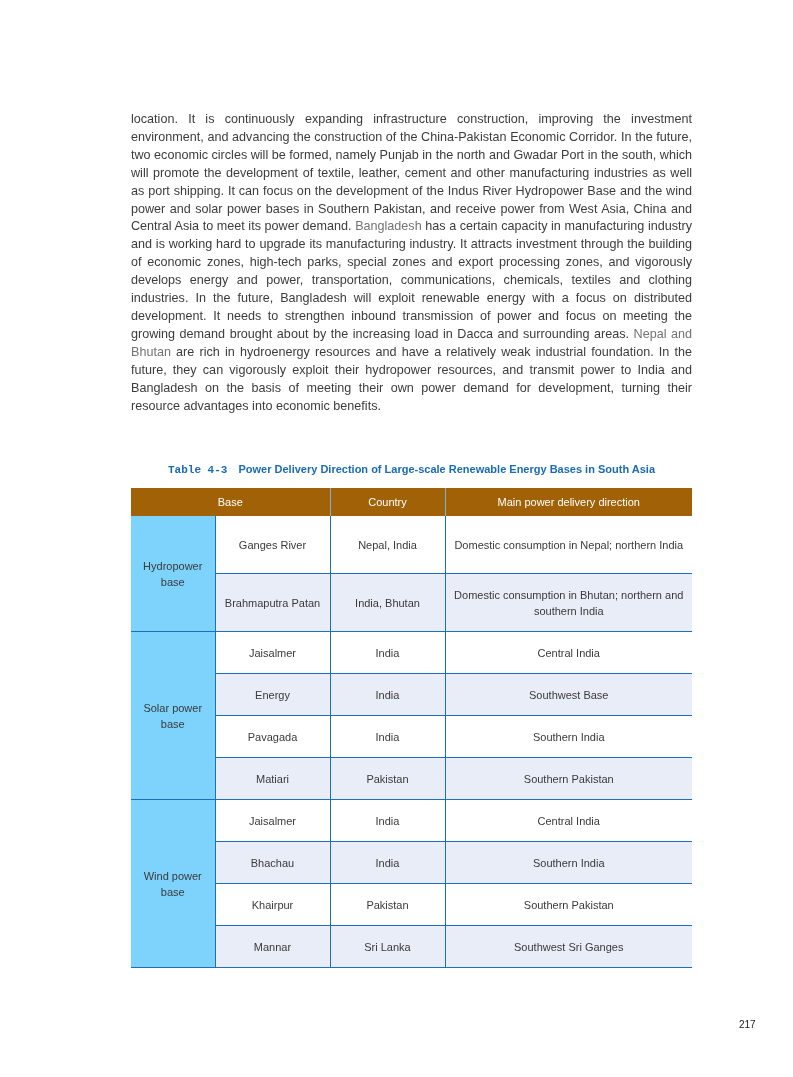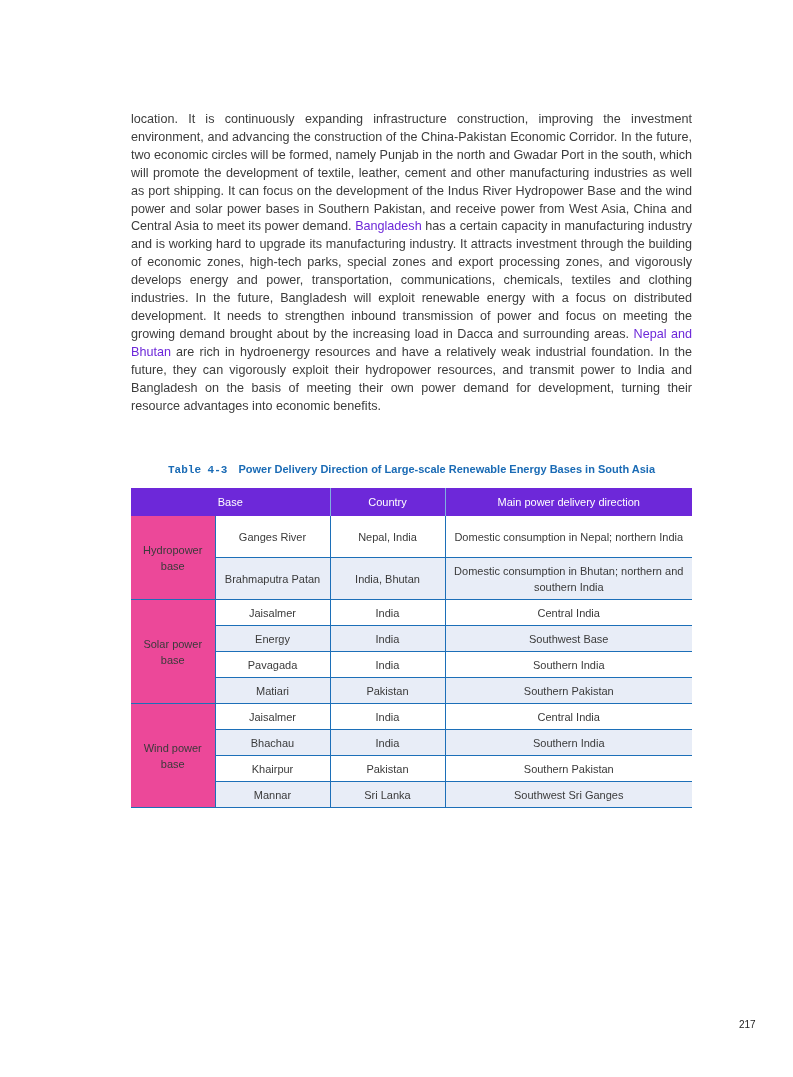--- a/index.html
+++ b/index.html
@@ -5,41 +5,41 @@
   html, body { margin: 0; padding: 0; }
   body {
     width: 793px; height: 1077px; background: #ffffff; position: relative;
     font-family: "Liberation Sans", sans-serif; color: #3a3a3a; overflow: hidden;
   }
   .body-text {
     position: absolute; left: 131px; top: 111px; width: 561px;
     font-size: 12.6px; line-height: 17.9px; text-align: justify;
     color: #3c3c3c;
   }
-  .body-text .em { color: #6d28d9; }
+  .body-text .em { color: #737373; }
   .caption {
     position: absolute; left: 131px; top: 463px; width: 561px;
     text-align: center; font-size: 11px; font-weight: bold; color: #1a6bb5;
     white-space: nowrap;
   }
   .caption .num { margin-right: 8px; font-family: Liberation Mono, monospace; }
   table.data {
     position: absolute; left: 131px; top: 488px; width: 561px;
     border-collapse: collapse; font-size: 11px; color: #3a3a3a;
   }
   table.data th {
-    background: #6d28d9; color: #ffffff; font-weight: normal; height: 28px;
+    background: #a16207; color: #ffffff; font-weight: normal; height: 28px;
     text-align: center; border-left: 1px solid #7fb0de; padding: 0;
   }
   table.data th:first-child { border-left: none; }
   table.data td {
     text-align: center; border-left: 1.5px solid #1c6fb8; border-bottom: 1.5px solid #1c6fb8;
-    padding: 0 6px; height: 25px; line-height: 16px;
+    padding: 8px 6px; height: 25px; line-height: 16px;
   }
-  table.data td.group { border-left: none; background: #ec4899; }
+  table.data td.group { border-left: none; background: #7dd3fc; }
   table.data tr.tall td { height: 41px; }
   table.data tr.shade td.cell { background: #e8edf7; }
   col.c1 { width: 84px; } col.c2 { width: 115px; } col.c3 { width: 115px; } col.c4 { width: 247px; }
   .page-num {
     position: absolute; left: 739px; top: 1019px; font-size: 10px; color: #222;
   }
 </style>
 </head>
 <body>
 

